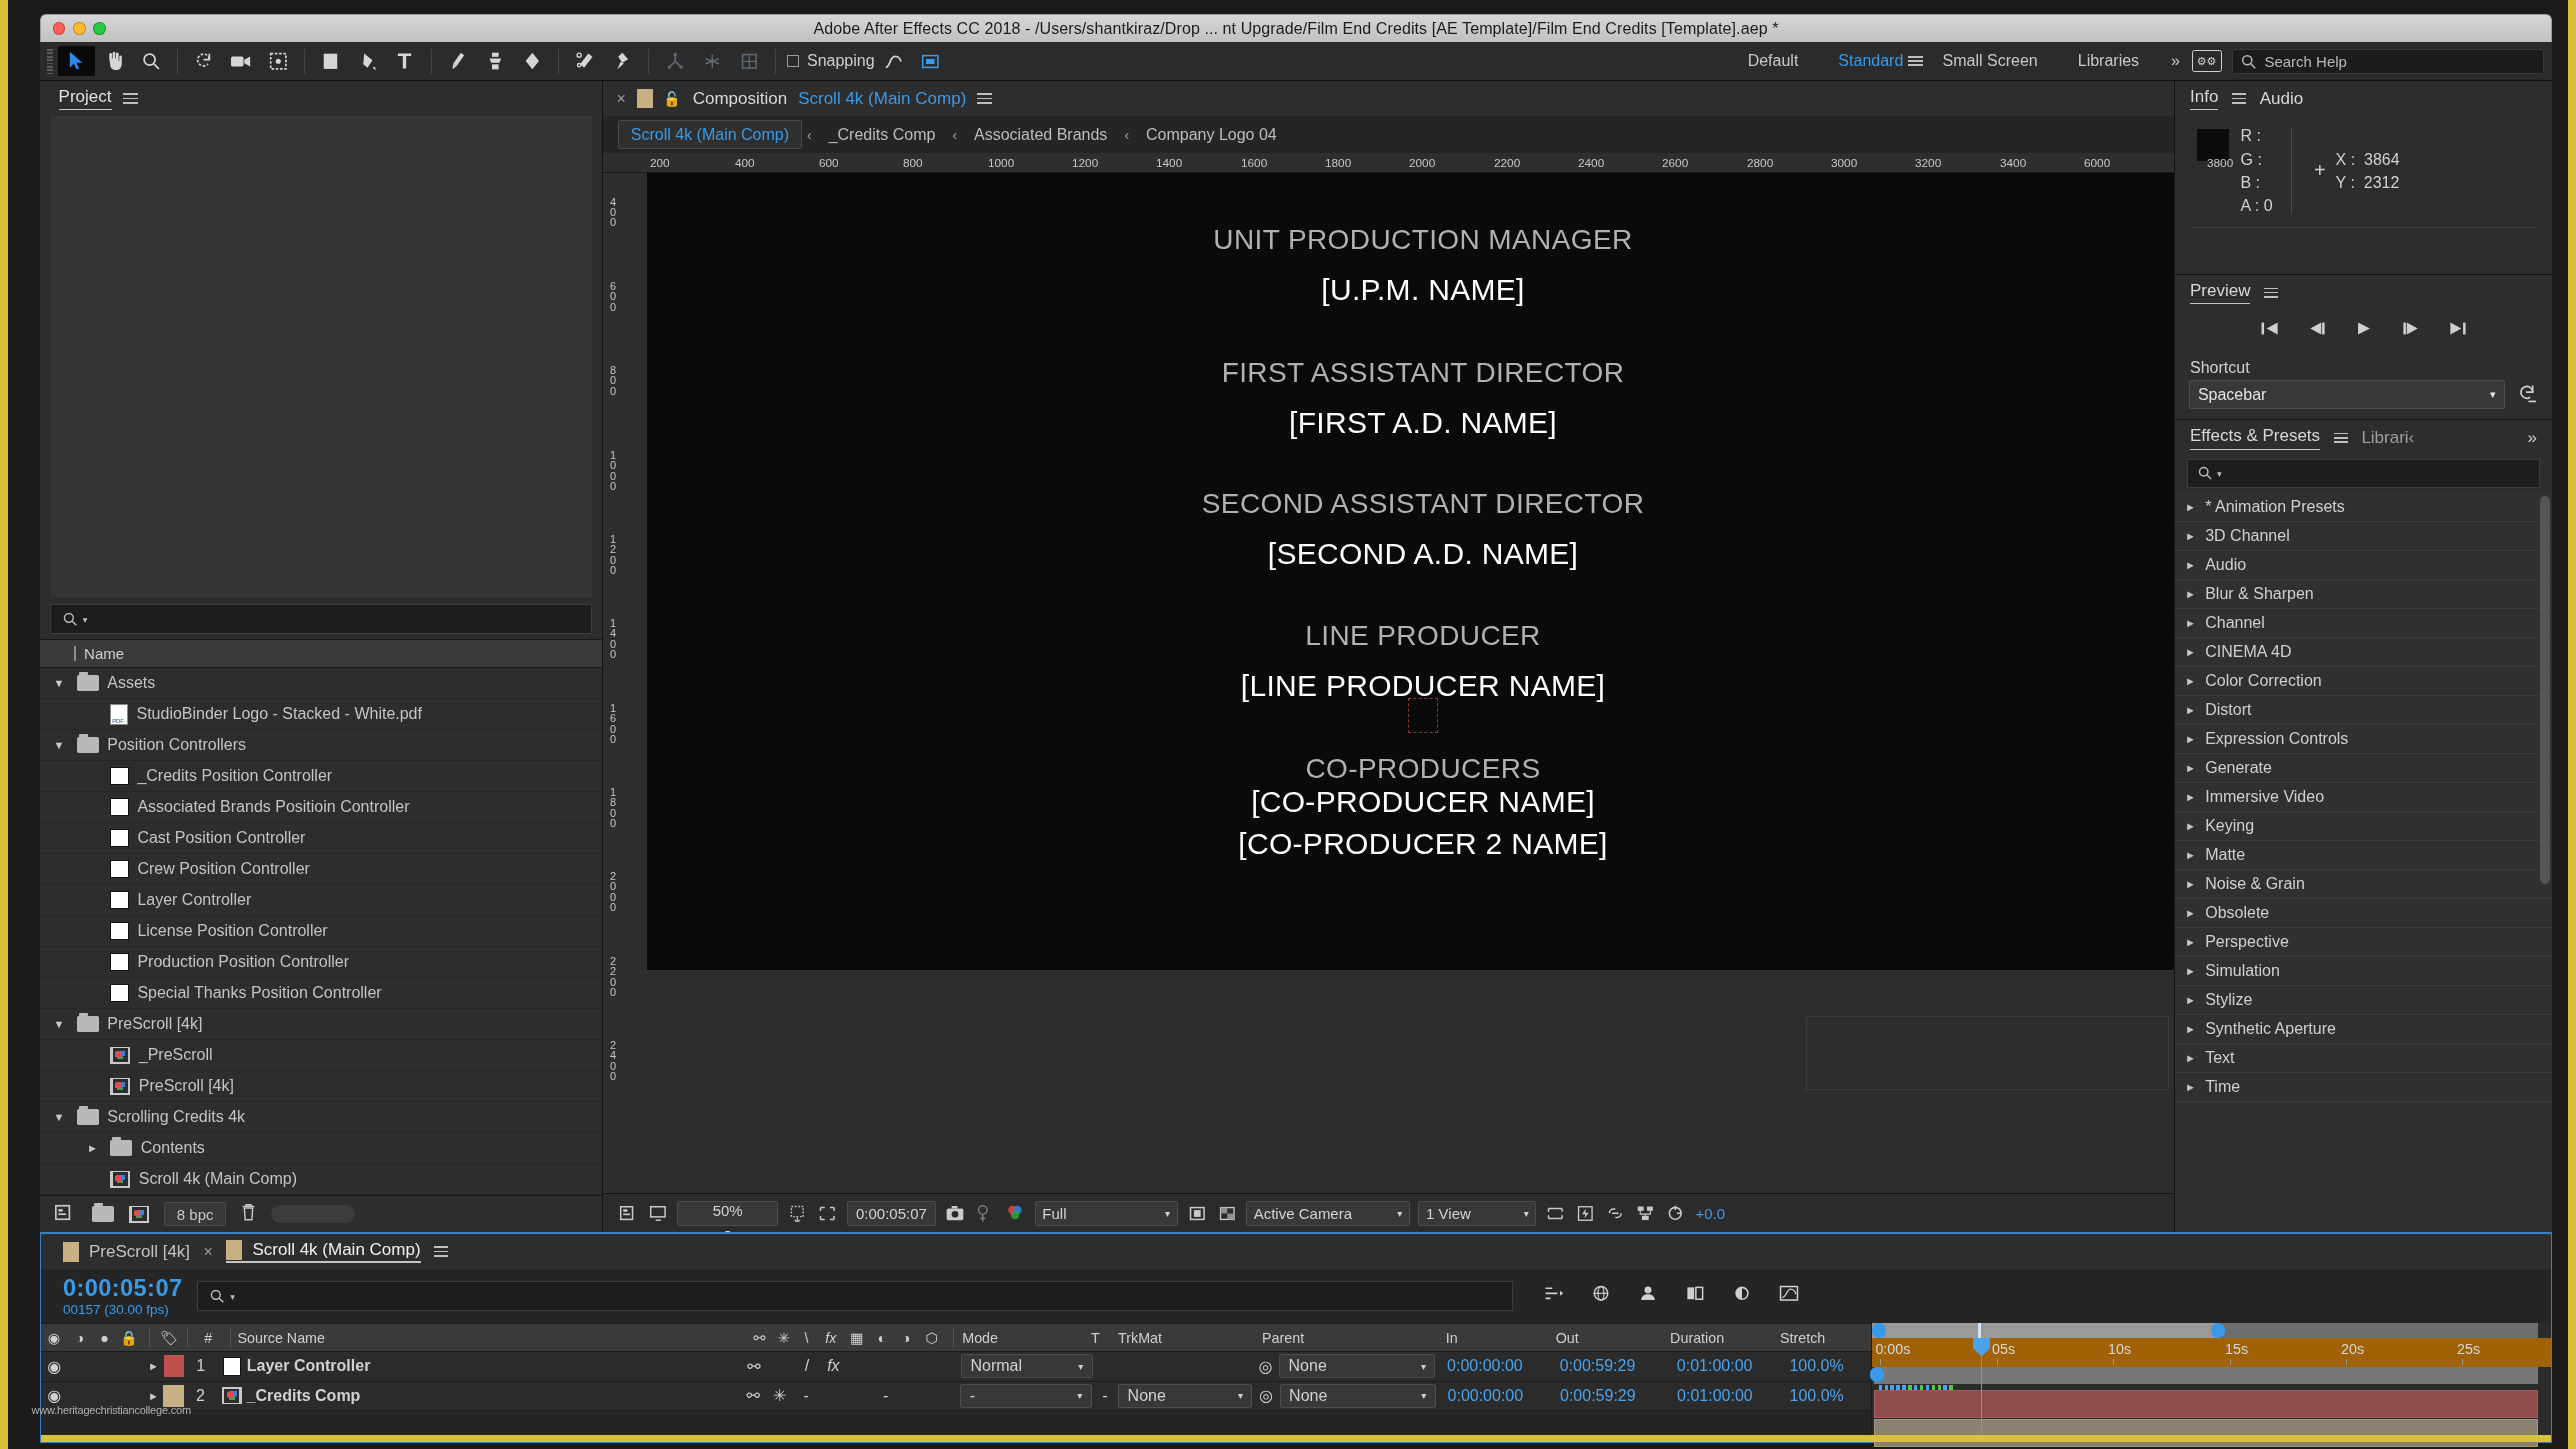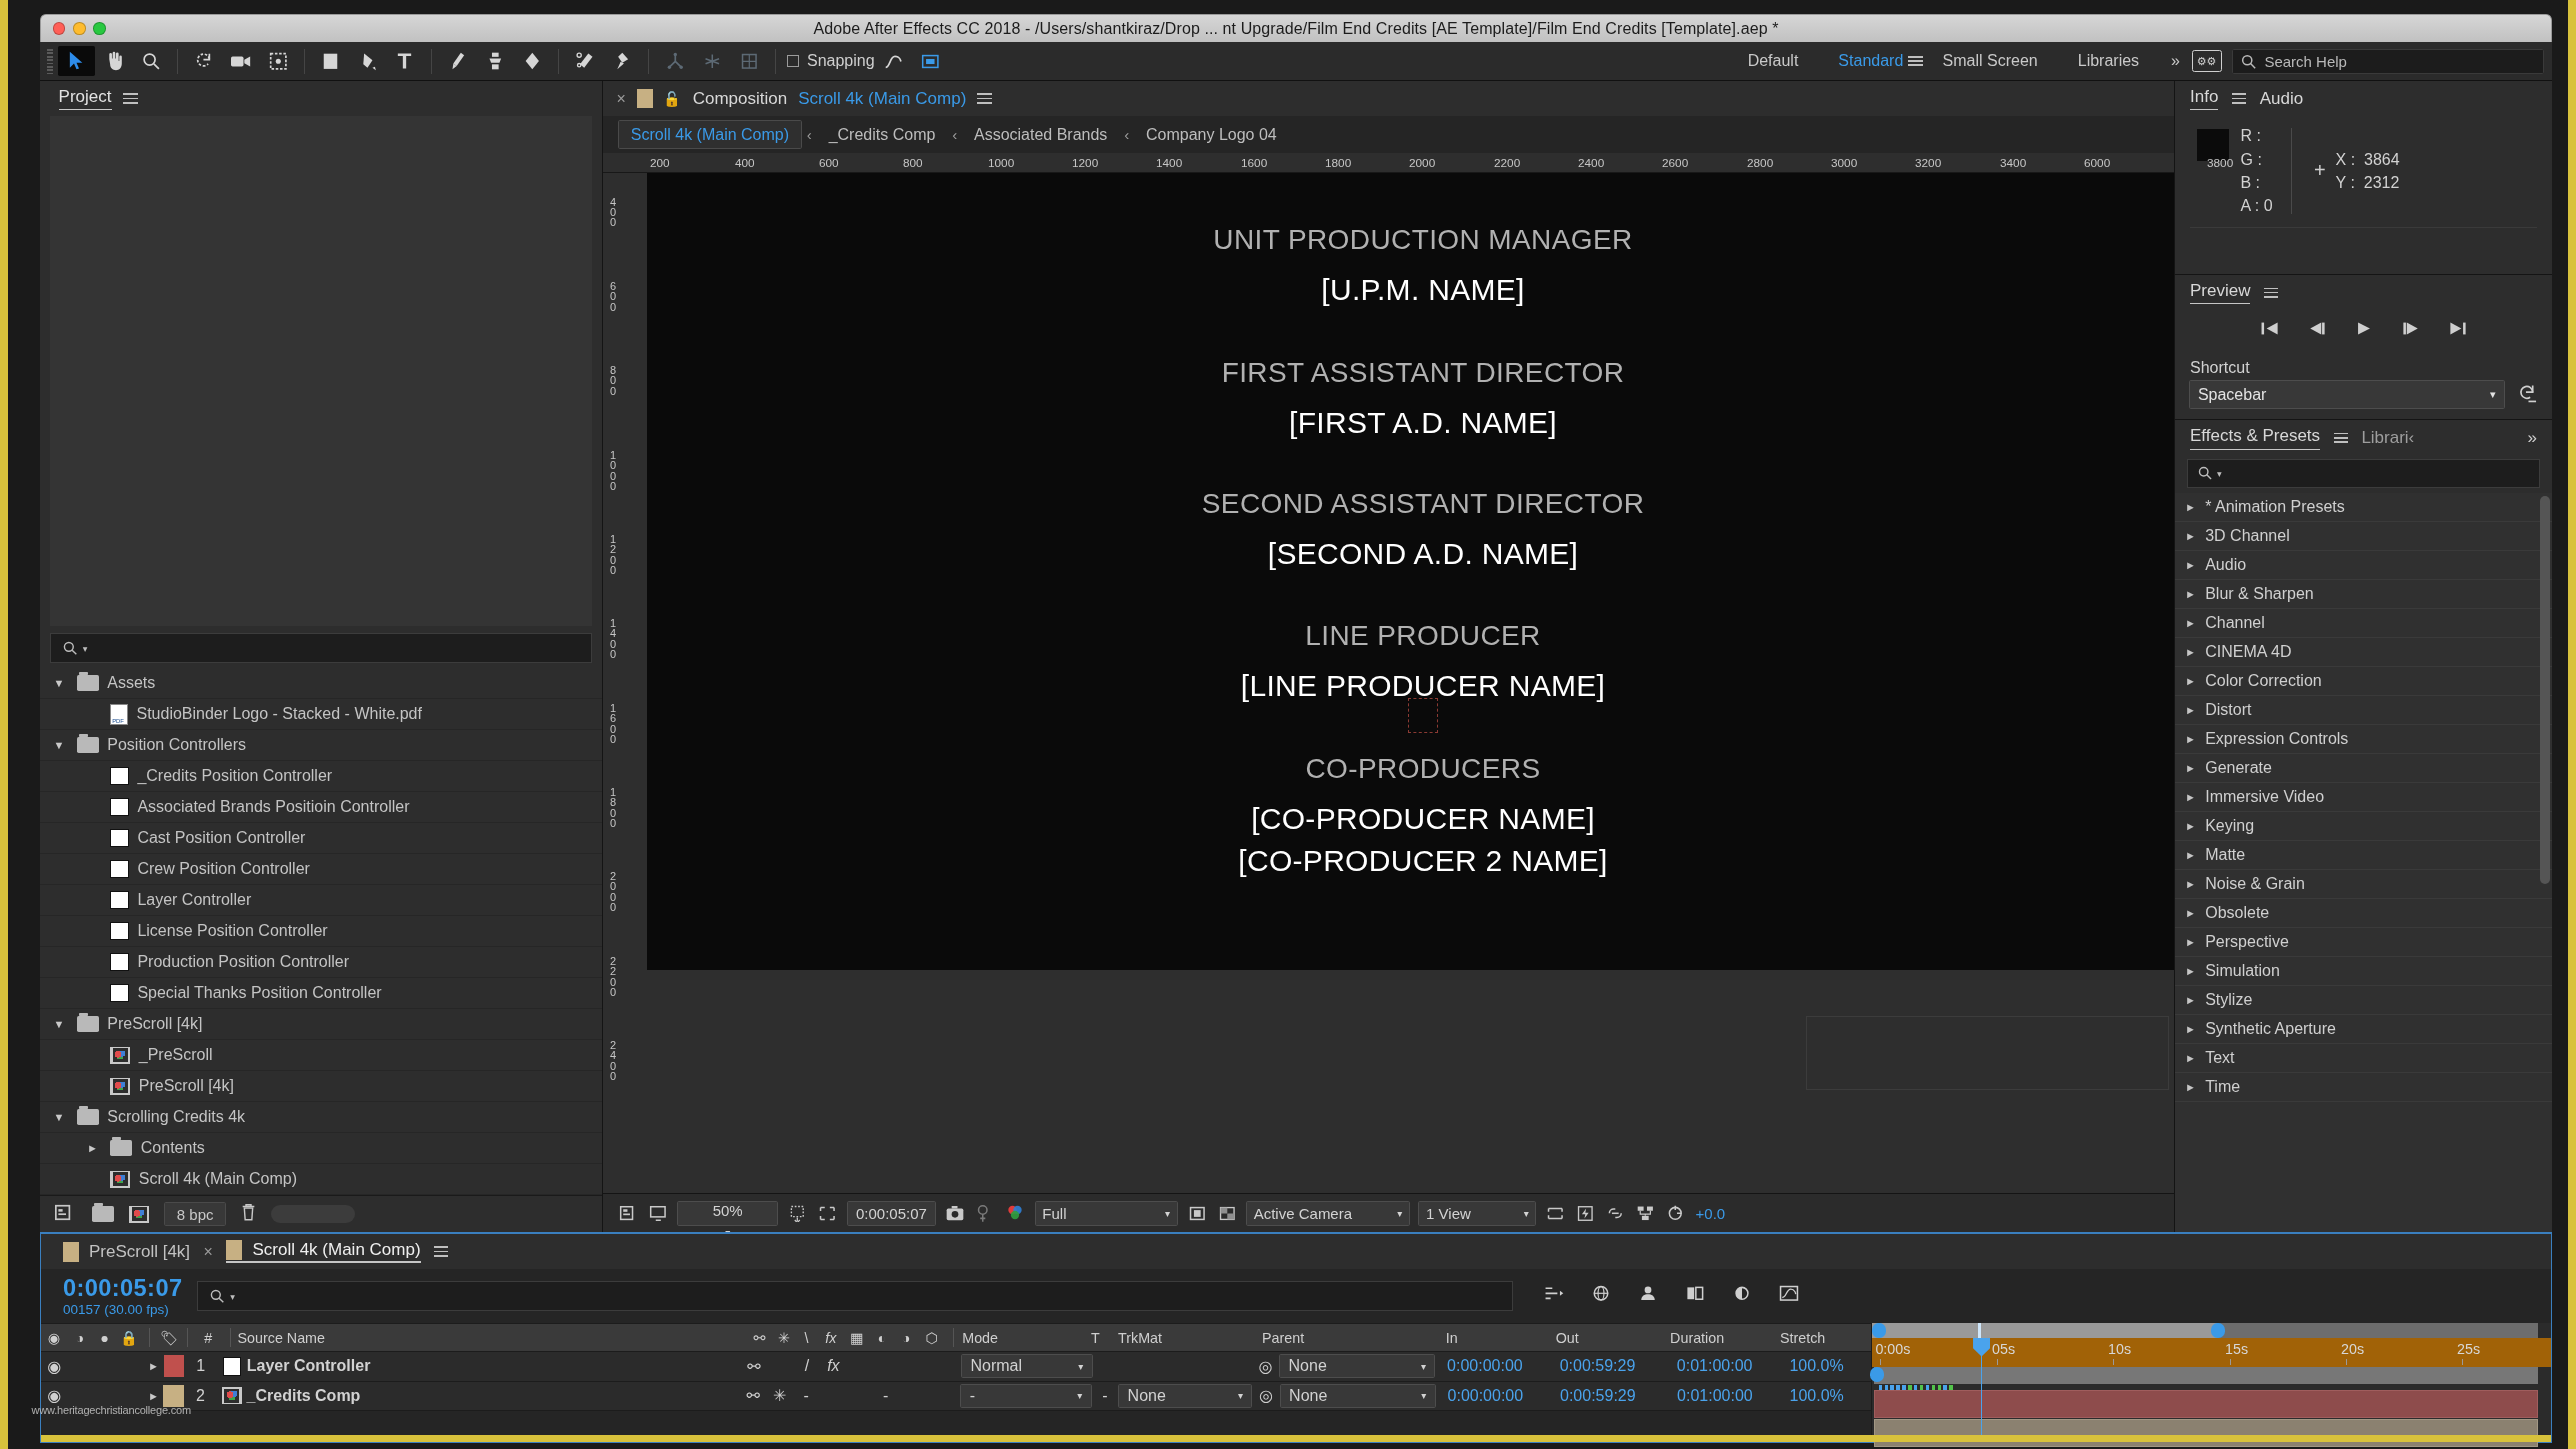--- a/index.html
+++ b/index.html
@@ -366,20 +366,24 @@
           </span>
       </div>
       <div class="proj-empty"></div>
       <div class="searchbox">
         <svg width="15" height="15" viewBox="0 0 18 18">
             <circle cx="7" cy="7" r="5.3" stroke="#bdbdbd" stroke-width="1.7" fill="none"></circle>
             <path d="M11 11L16 16" stroke="#bdbdbd" stroke-width="1.7"></path>
           </svg>
         <span style="font-size:9.3px;color:#bdbdbd;">▾</span>
       </div>
+      <div class="colhead">
+        <span class="cbar"></span>
+        <span>Name</span>
+      </div>
       <div class="tree" id="project-tree">
           <div class="row">
             <span class="tri">▼</span>
             <span class="ico-folder"></span>
             <span>Assets</span>
           </div>
           <div class="row ind1">
             <span class="tri"></span>
             <span class="ico-pdf"></span>
             <span>StudioBinder Logo - Stacked - White.pdf</span>
@@ -552,21 +556,21 @@
             <div class="credits" style="top:315px;">
               <div class="c-role">SECOND ASSISTANT DIRECTOR</div>
               <div class="c-name" style="margin-top:17px;">[SECOND A.D. NAME]</div>
             </div>
             <div class="credits" style="top:447px;">
               <div class="c-role">LINE PRODUCER</div>
               <div class="c-name" style="margin-top:17px;">[LINE PRODUCER NAME]</div>
             </div>
             <div class="credits" style="top:580px;">
               <div class="c-role">CO-PRODUCERS</div>
-              <div class="c-name" style="margin-top:17px;">[CO-PRODUCER NAME]</div>
+              <div class="c-name" style="">[CO-PRODUCER NAME]</div>
               <div class="c-name" style="margin-top:8.4px;">[CO-PRODUCER 2 NAME]</div>
             </div>
             <div class="anchor-box" style="left:761px; top:525px;"></div>
           </div>
           <div class="lower-box" style="left:1181px; top:843px;"></div>
         </div>
       </div>
 
       <div class="comp-foot">
         <span class="cf-ico">

